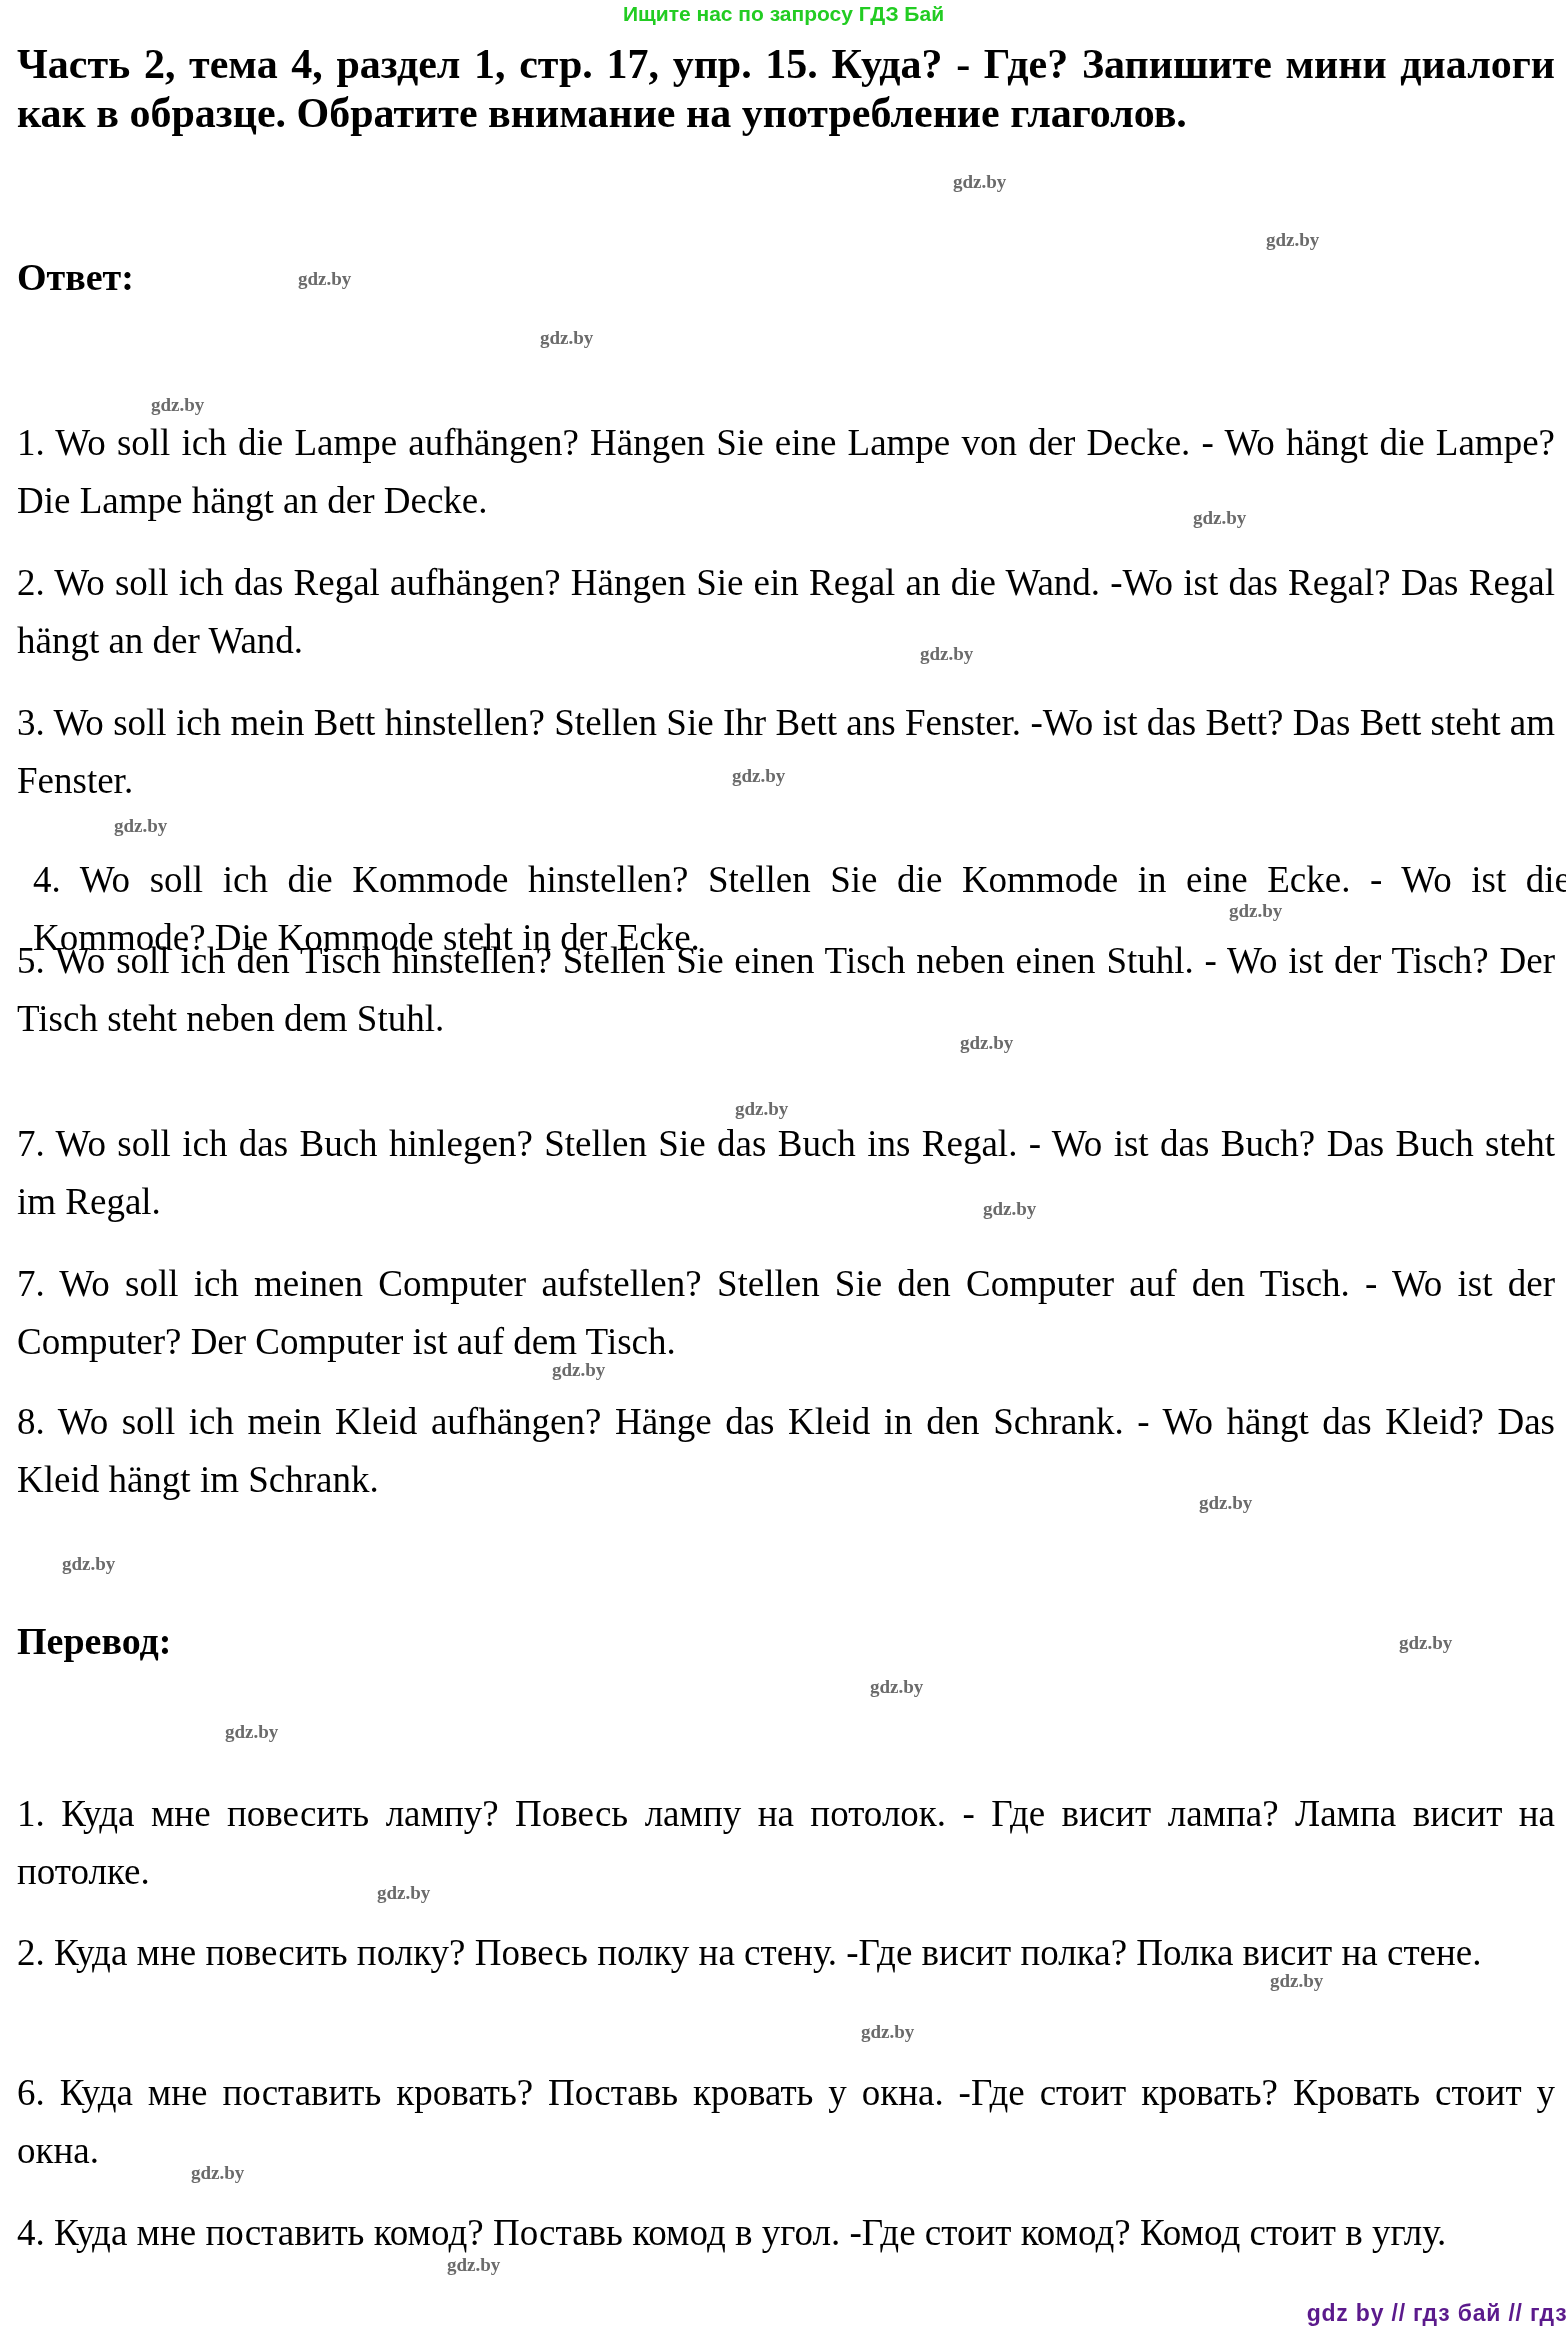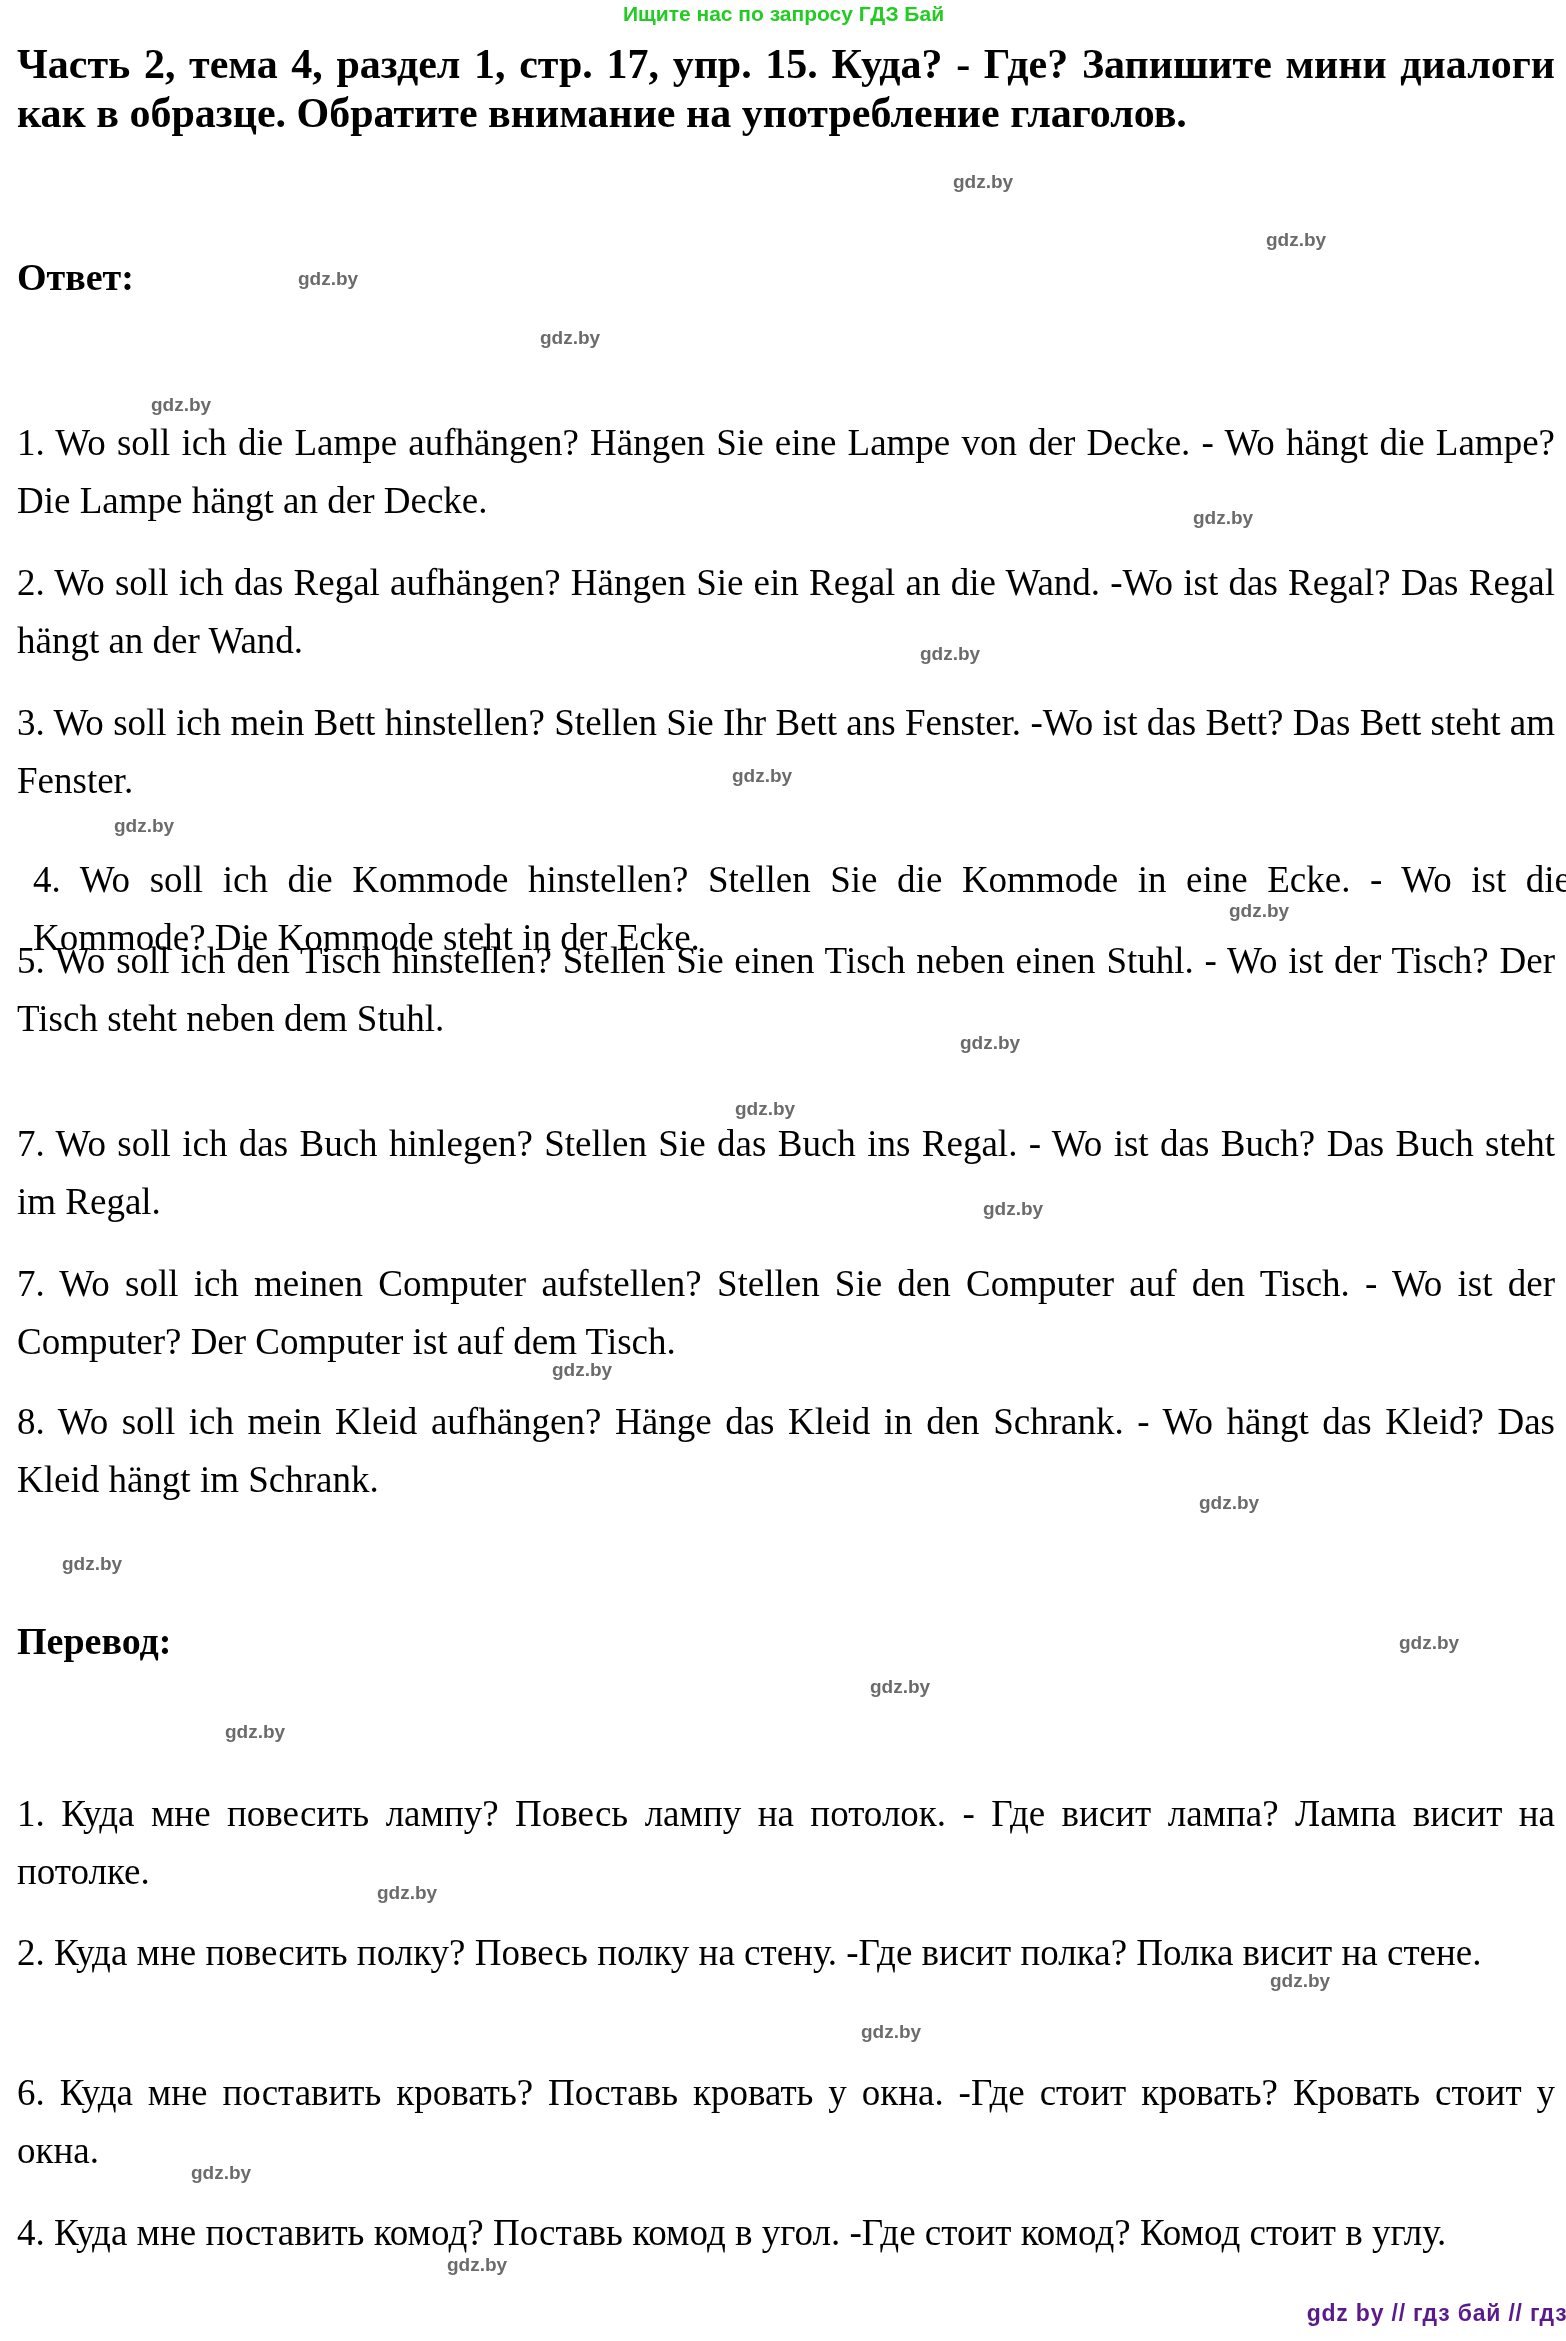--- a/index.html
+++ b/index.html
@@ -88,21 +88,21 @@
     font-size: 23px;
     font-weight: bold;
     color: #5b1a8c;
     letter-spacing: 0.8px;
     margin-left: 36px;
   }
 
   
   .wm {
     position: absolute;
-    font-family: Liberation Sans, sans-serif;
+    font-family: Liberation Serif, serif;
     font-size: 19px;
     font-weight: bold;
     color: #6b6b6b;
     white-space: nowrap;
   }
 </style>
 </head>
 <body>
 
 <div class="page">

